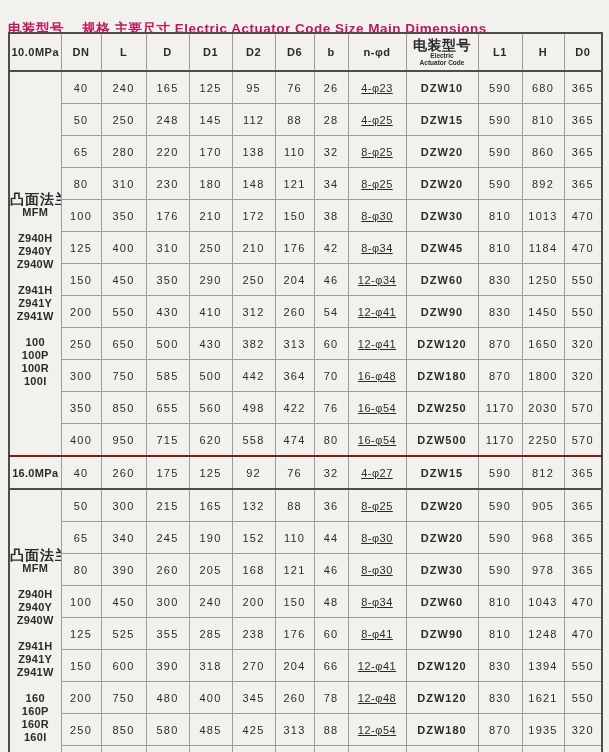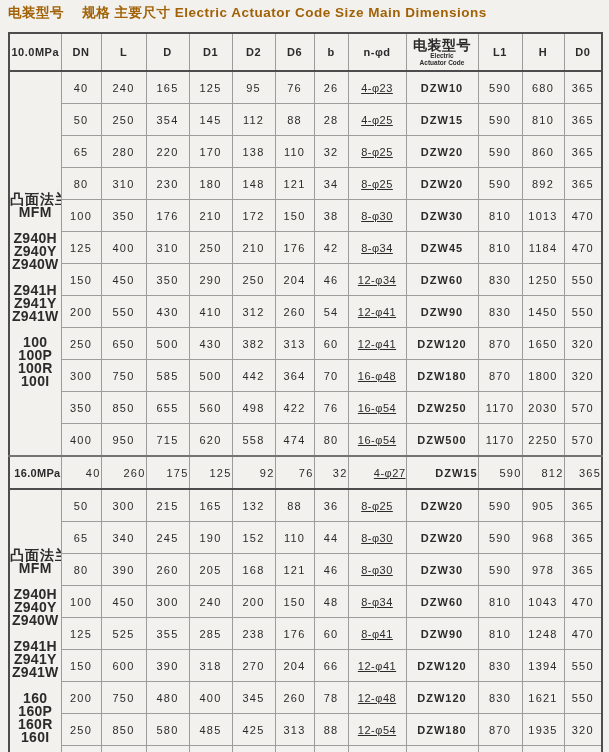--- a/index.html
+++ b/index.html
@@ -5,56 +5,56 @@
   html,body{margin:0;padding:0;}
   body{
     width:609px;height:752px;
     background:#f3f1ed;
     font-family:"Liberation Sans","DejaVu Sans",sans-serif;
     color:#2b2b2b;
     position:relative;
     overflow:hidden;
   }
   .page-title{
-    position:absolute;left:8px;top:4px;
+    position:absolute;left:8px;top:20px;
     font-size:13.5px;font-weight:bold;
-    color:#a16207;
+    color:#be185d;
     letter-spacing:0.5px;
     white-space:nowrap;
   }
   table.spec{
     position:absolute;left:8px;top:32px;
     width:593px;
     border-collapse:collapse;
     table-layout:fixed;
     background:#f3f1ed;
   }
   table.spec th, table.spec td{
     border:1px solid #9c9c9c;
     text-align:center;
     vertical-align:middle;
     font-size:11px;
     padding:0;
     overflow:hidden;
   }
   table.spec{border:2px solid #4d4d4d;}
   tr.hdr th{height:36px;font-weight:bold;letter-spacing:0.5px;border-bottom:2px solid #4d4d4d;}
-  tr.sep td{border-top:2px solid #737373;border-bottom:2px solid #4d4d4d;text-align:right;}
+  tr.sep td{border-top:2px solid #7f1d1d;border-bottom:2px solid #4d4d4d;}
   td.num{letter-spacing:1.2px;height:31px;}
   td.code{letter-spacing:1px;font-weight:bold;font-size:10.5px;}
   td.phi{letter-spacing:0.5px;text-decoration:underline;}
   th.act .cn{font-size:14px;font-weight:bold;line-height:13px;}
   th.act .en{font-size:6.5px;font-weight:bold;line-height:7px;letter-spacing:0;}
   td.side{
     vertical-align:top;
     text-align:left;
     padding:0 0 0 7px;
   }
   td.side .grp{margin-bottom:13px;}
-  td.side .lbl{font-size:14px;line-height:13px;font-weight:bold;letter-spacing:0.3px;white-space:nowrap;}
+  td.side .lbl{font-size:11px;line-height:13px;font-weight:bold;letter-spacing:0.3px;white-space:nowrap;}
   td.side .lbl.cjk{font-size:14px;letter-spacing:1px;}
   td.pressure{font-weight:bold;letter-spacing:0.3px;}
 </style>
 </head>
 <body>
 
 <div class="page-title">电装型号　 规格  主要尺寸  Electric Actuator Code Size  Main Dimensions</div>
 
 <table class="spec">
   <colgroup>
@@ -124,21 +124,21 @@
         <td class="num">26</td>
         <td class="num phi">4-φ23</td>
         <td class="num code">DZW10</td>
         <td class="num">590</td>
         <td class="num">680</td>
         <td class="num">365</td>
       </tr>
       <tr>
         <td class="num">50</td>
         <td class="num">250</td>
-        <td class="num">354</td>
+        <td class="num">248</td>
         <td class="num">145</td>
         <td class="num">112</td>
         <td class="num">88</td>
         <td class="num">28</td>
         <td class="num phi">4-φ25</td>
         <td class="num code">DZW15</td>
         <td class="num">590</td>
         <td class="num">810</td>
         <td class="num">365</td>
       </tr>

